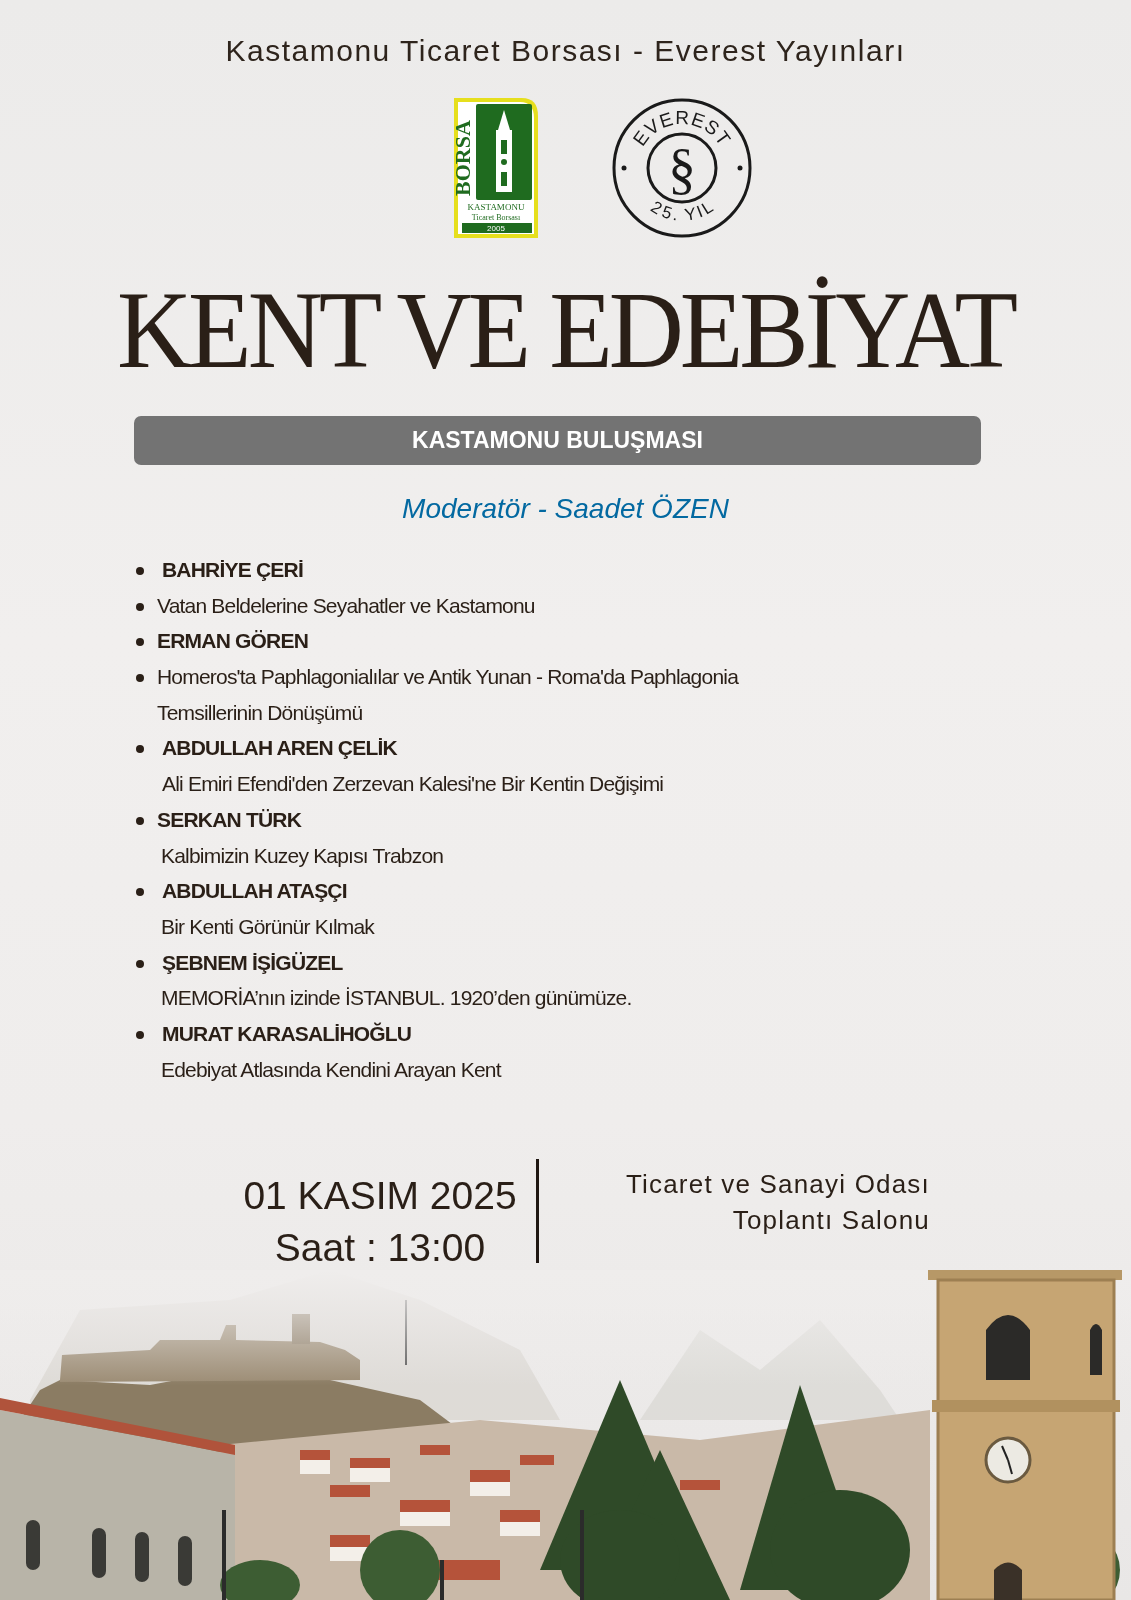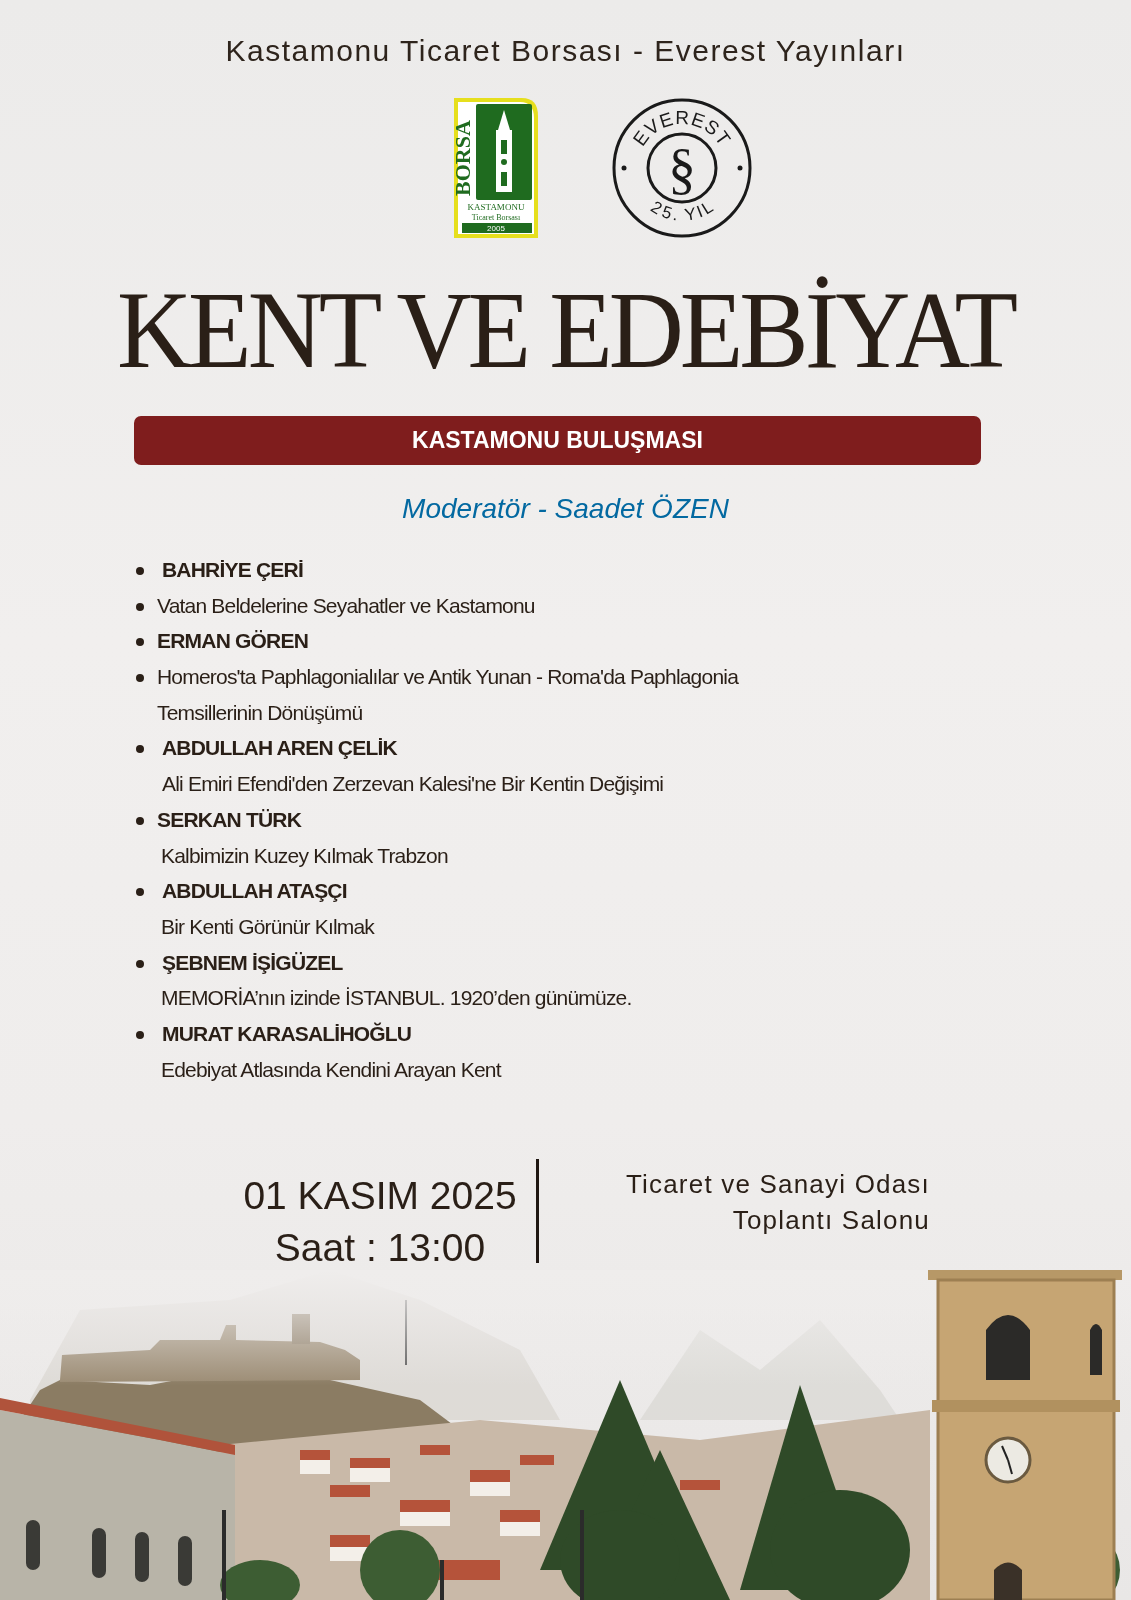--- a/index.html
+++ b/index.html
@@ -4,21 +4,21 @@
 <style>
   html,body{margin:0;padding:0;}
   body{width:1131px;height:1600px;overflow:hidden;position:relative;
     background:linear-gradient(180deg,#ecebea 0%,#f1efee 40%,#efedec 70%,#e9e7e6 100%);
     font-family:"Liberation Sans",sans-serif;color:#2a1f17;}
   .org{position:absolute;top:34px;left:0;width:1131px;text-align:center;font-size:30px;letter-spacing:1.5px;color:#2e241c;}
   .logo-borsa{position:absolute;left:452px;top:96px;width:88px;height:144px;}
   .logo-everest{position:absolute;left:610px;top:96px;width:144px;height:144px;}
   .title{position:absolute;top:268px;left:0;width:1131px;text-align:center;
     font-family:"Liberation Serif",serif;font-size:104px;letter-spacing:-4px;color:#2a1f17;line-height:1.2;transform:scaleY(1.05);}
-  .banner{position:absolute;left:134px;top:416px;width:847px;height:49px;background:#7f1d1d;border-radius:7px;
+  .banner{position:absolute;left:134px;top:416px;width:847px;height:49px;background:#737373;border-radius:7px;
     color:#fff;font-weight:bold;font-size:23px;text-align:center;line-height:49px;}
   .moderator{position:absolute;top:493px;left:0;width:1131px;text-align:center;font-style:italic;font-size:28px;color:#0369a1;}
   .list{position:absolute;left:134px;top:552px;width:860px;}
   .row{position:relative;height:35.7px;font-size:21px;line-height:35.7px;letter-spacing:-0.8px;white-space:nowrap;}
   .row.b{font-weight:bold;}
   .dot{position:absolute;left:2px;top:15px;width:8px;height:8px;border-radius:50%;background:#2a1f17;}
   .txt{position:absolute;}
   .date{position:absolute;left:240px;top:1170px;width:280px;text-align:center;font-size:39px;line-height:52px;color:#2a1f17;}
   .vline{position:absolute;left:536px;top:1159px;width:3px;height:104px;background:#1f1712;}
   .venue{position:absolute;left:556px;top:1166px;width:374px;text-align:right;font-size:26px;line-height:36px;letter-spacing:1.2px;color:#2a1f17;}
@@ -90,21 +90,21 @@
       <span class="txt" style="left: 28px;">ABDULLAH AREN ÇELİK</span>
     </div>
     <div class="row">
       <span class="txt" style="left: 28px;">Ali Emiri Efendi'den Zerzevan Kalesi'ne Bir Kentin Değişimi</span>
     </div>
     <div class="row b">
       <span class="dot"></span>
       <span class="txt" style="left: 23px;">SERKAN TÜRK</span>
     </div>
     <div class="row">
-      <span class="txt" style="left: 27px;">Kalbimizin Kuzey Kılmak Trabzon</span>
+      <span class="txt" style="left: 27px;">Kalbimizin Kuzey Kapısı Trabzon</span>
     </div>
     <div class="row b">
       <span class="dot"></span>
       <span class="txt" style="left: 28px;">ABDULLAH ATAŞÇI</span>
     </div>
     <div class="row">
       <span class="txt" style="left: 27px;">Bir Kenti Görünür Kılmak</span>
     </div>
     <div class="row b">
       <span class="dot"></span>

